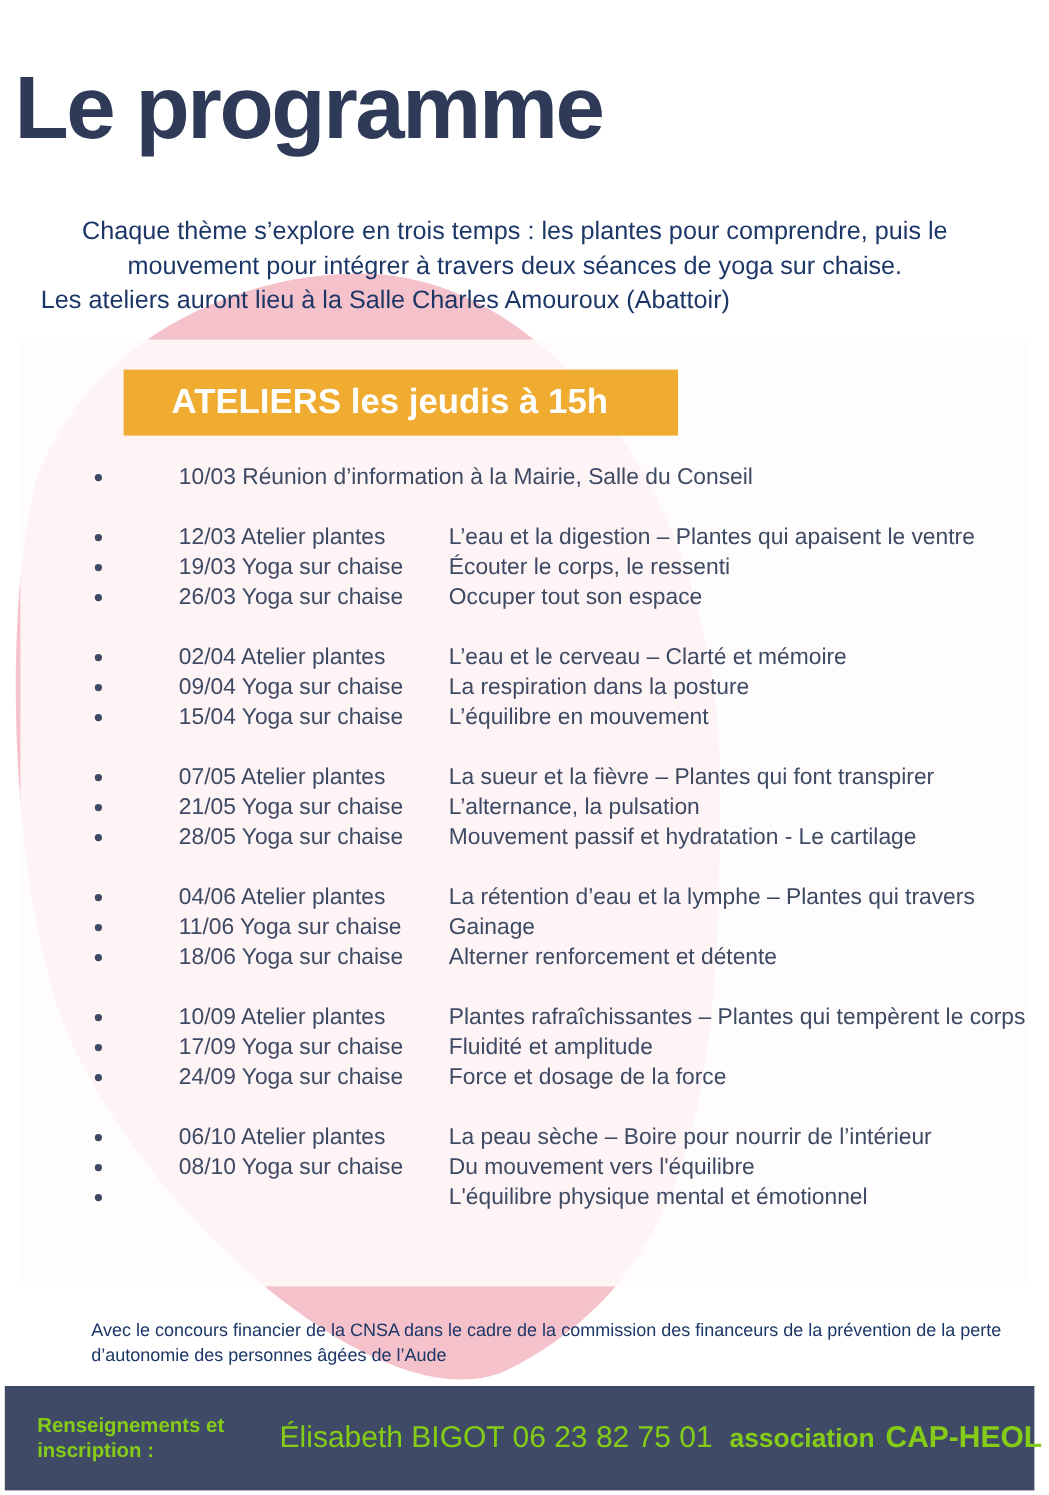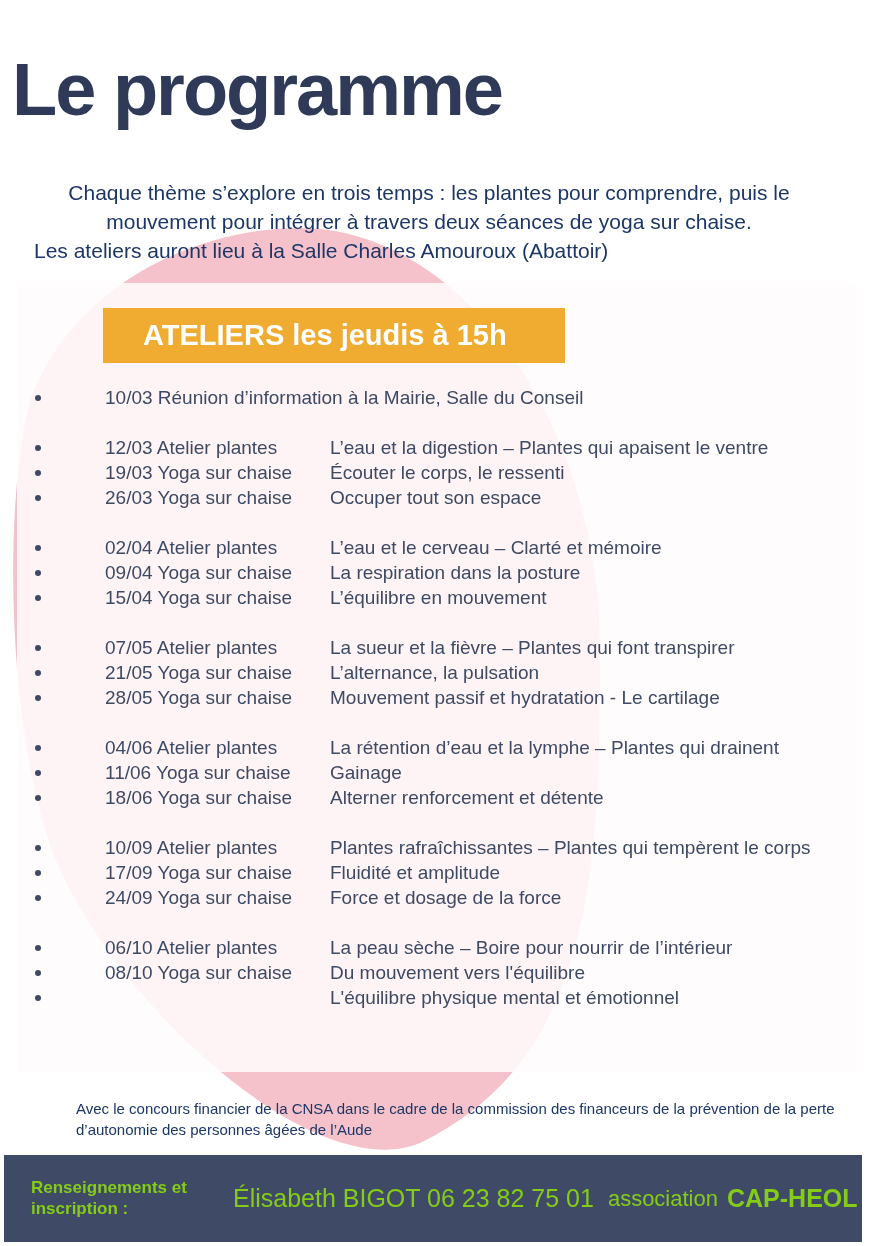--- a/index.html
+++ b/index.html
@@ -42,21 +42,21 @@
   .intro .p1{text-align:center;}
   .intro .p2{text-align:left;}
   .banner{
     position:absolute;left:103px;top:308px;width:462px;height:55px;
     background:var(--orange);
     color:#ffffff;font-size:29px;font-weight:bold;line-height:55px;
     padding-left:40px;box-sizing:border-box;
     z-index:2;white-space:nowrap;
   }
   .groups{position:absolute;left:0;top:385px;width:874px;z-index:2;}
-  .group{margin:0 0 25px 0;}
+  .group{margin:0 0 25px 0;padding-left:44px;}
   .row{position:relative;height:25px;color:var(--slate-text);font-size:19px;}
   .bullet{
     position:absolute;left:35px;top:10px;width:6px;height:6px;border-radius:50%;
     background:var(--slate-text);
   }
   .row-main{position:absolute;left:105px;top:0;line-height:25px;white-space:nowrap;}
   .row-topic{position:absolute;left:330px;top:0;line-height:25px;white-space:nowrap;}
   .funding{
     position:absolute;left:76px;top:1098px;width:762px;margin:0;z-index:2;
     color:var(--blue-text);font-size:15px;line-height:21px;
@@ -67,21 +67,21 @@
   }
   .footer-label{
     position:absolute;left:27px;top:22px;width:185px;
     font-size:17px;line-height:21px;font-weight:bold;
   }
   .footer-contact{
     position:absolute;left:229px;top:0;height:87px;
     display:flex;align-items:center;white-space:nowrap;
   }
   .contact-bold{font-size:25px;font-weight:normal;}
-  .assoc-word{font-size:22px;font-weight:normal;margin-left:14px;}
+  .assoc-word{font-size:22px;font-weight:bold;margin-left:14px;}
   .assoc-name{font-size:25px;font-weight:bold;margin-left:9px;}
 </style>
 </head>
 <body>
 
 <div class="page">
 
   <svg class="blobs" viewBox="0 0 874 1246" xmlns="http://www.w3.org/2000/svg" aria-hidden="true">
     <path d="M 300 228
              C 460 228, 600 420, 600 650
@@ -165,21 +165,21 @@
   <div class="row">
     <span class="bullet"></span>
     <span class="row-main">28/05 Yoga sur chaise</span>
     <span class="row-topic">Mouvement passif et hydratation - Le cartilage</span>
   </div>
 </div>
       <div class="group">
   <div class="row">
     <span class="bullet"></span>
     <span class="row-main">04/06 Atelier plantes</span>
-    <span class="row-topic">La rétention d’eau et la lymphe – Plantes qui drainent</span>
+    <span class="row-topic">La rétention d’eau et la lymphe – Plantes qui travers</span>
   </div>
 
   <div class="row">
     <span class="bullet"></span>
     <span class="row-main">11/06 Yoga sur chaise</span>
     <span class="row-topic">Gainage</span>
   </div>
 
   <div class="row">
     <span class="bullet"></span>

